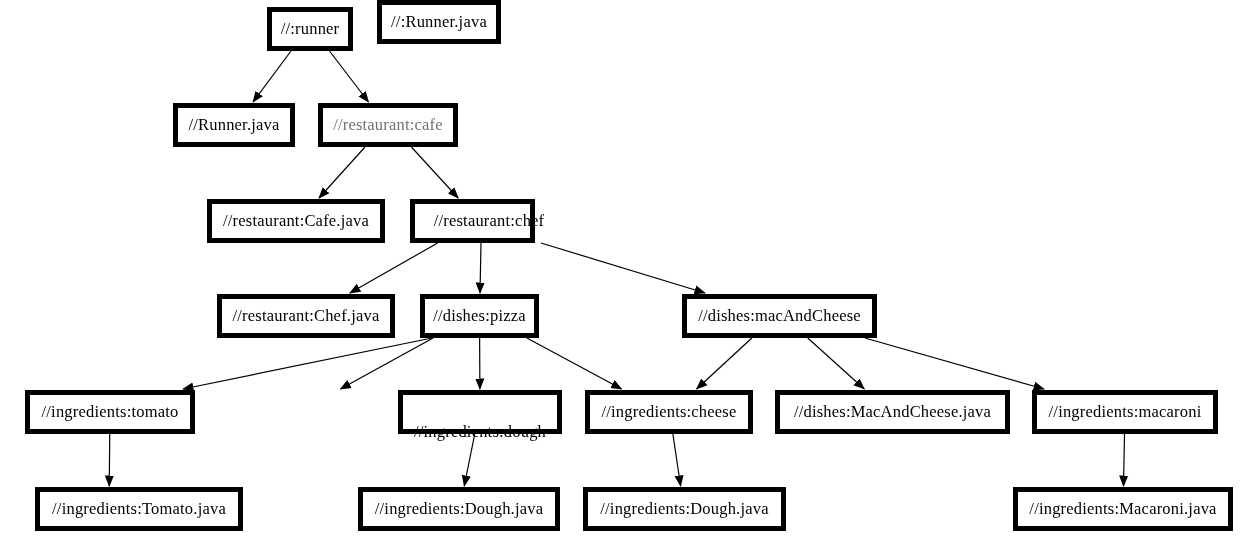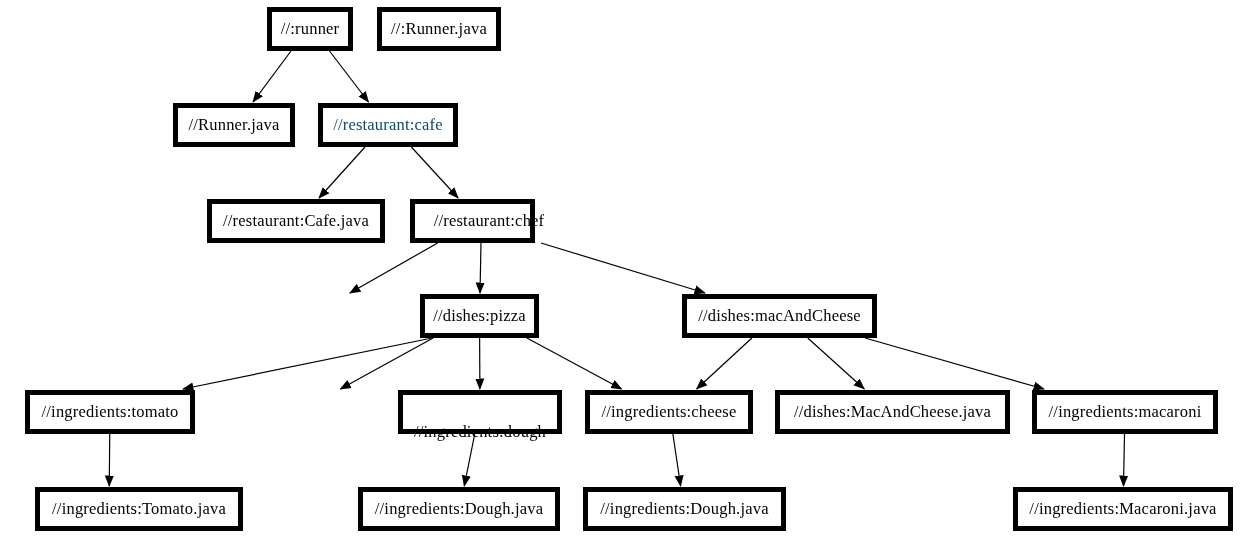--- a/index.html
+++ b/index.html
@@ -68,34 +68,37 @@
         <line x1="109.75" y1="434" x2="109.25" y2="486" stroke="#000000" stroke-width="1.2" marker-end="url(#arrowhead)"></line>
         <line x1="474.75" y1="434" x2="464.25" y2="486" stroke="#000000" stroke-width="1.2" marker-end="url(#arrowhead)"></line>
         <line x1="672.875" y1="434" x2="680.625" y2="486" stroke="#000000" stroke-width="1.2" marker-end="url(#arrowhead)"></line>
         <line x1="1124.5" y1="434" x2="1123.5" y2="486" stroke="#000000" stroke-width="1.2" marker-end="url(#arrowhead)"></line>
       </g>
   </svg>
 
 <div class="node" style="left: 267px; top: 7px; width: 86px; height: 44px; background: rgb(255, 255, 255); border-color: rgb(0, 0, 0);">
       <span style="color: rgb(0, 0, 0);">//:runner</span>
     </div>
-    <div class="node" style="left: 377px; top: 7px; width: 124px; height: 44px; background: rgb(255, 255, 255); border-color: rgb(0, 0, 0);">
+    <div class="node" style="left: 377px; top: 0; width: 124px; height: 44px; background: rgb(255, 255, 255); border-color: rgb(0, 0, 0);">
       <span style="color: rgb(0, 0, 0);">//:Runner.java</span>
     </div>
     <div class="node" style="left: 173px; top: 103px; width: 122px; height: 44px; background: rgb(255, 255, 255); border-color: rgb(0, 0, 0);">
       <span style="color: rgb(0, 0, 0);">//Runner.java</span>
     </div>
     <div class="node" style="left: 318px; top: 103px; width: 140px; height: 44px; background: rgb(255, 255, 255); border-color: rgb(0, 0, 0);">
-      <span style="color: #0c4a6e;">//restaurant:cafe</span>
+      <span style="color: #737373;">//restaurant:cafe</span>
     </div>
     <div class="node" style="left: 207px; top: 199px; width: 178px; height: 44px; background: rgb(255, 255, 255); border-color: rgb(0, 0, 0);">
       <span style="color: rgb(0, 0, 0);">//restaurant:Cafe.java</span>
     </div>
     <div class="node" style="left: 410px; top: 199px; width: 125px; height: 44px; background: rgb(255, 255, 255); border-color: rgb(0, 0, 0); padding-left: 33px;">
       <span style="color: rgb(0, 0, 0);">//restaurant:chef</span>
+    </div>
+    <div class="node" style="left: 217px; top: 294px; width: 178px; height: 44px; background: rgb(255, 255, 255); border-color: rgb(0, 0, 0);">
+      <span style="color: rgb(0, 0, 0);">//restaurant:Chef.java</span>
     </div>
     <div class="node" style="left: 420px; top: 294px; width: 119px; height: 44px; background: rgb(255, 255, 255); border-color: rgb(0, 0, 0);">
       <span style="color: rgb(0, 0, 0);">//dishes:pizza</span>
     </div>
     <div class="node" style="left: 682px; top: 294px; width: 195px; height: 44px; background: rgb(255, 255, 255); border-color: rgb(0, 0, 0);">
       <span style="color: rgb(0, 0, 0);">//dishes:macAndCheese</span>
     </div>
     <div class="node" style="left: 25px; top: 390px; width: 170px; height: 44px; background: rgb(255, 255, 255); border-color: rgb(0, 0, 0);">
       <span style="color: rgb(0, 0, 0);">//ingredients:tomato</span>
     </div>

